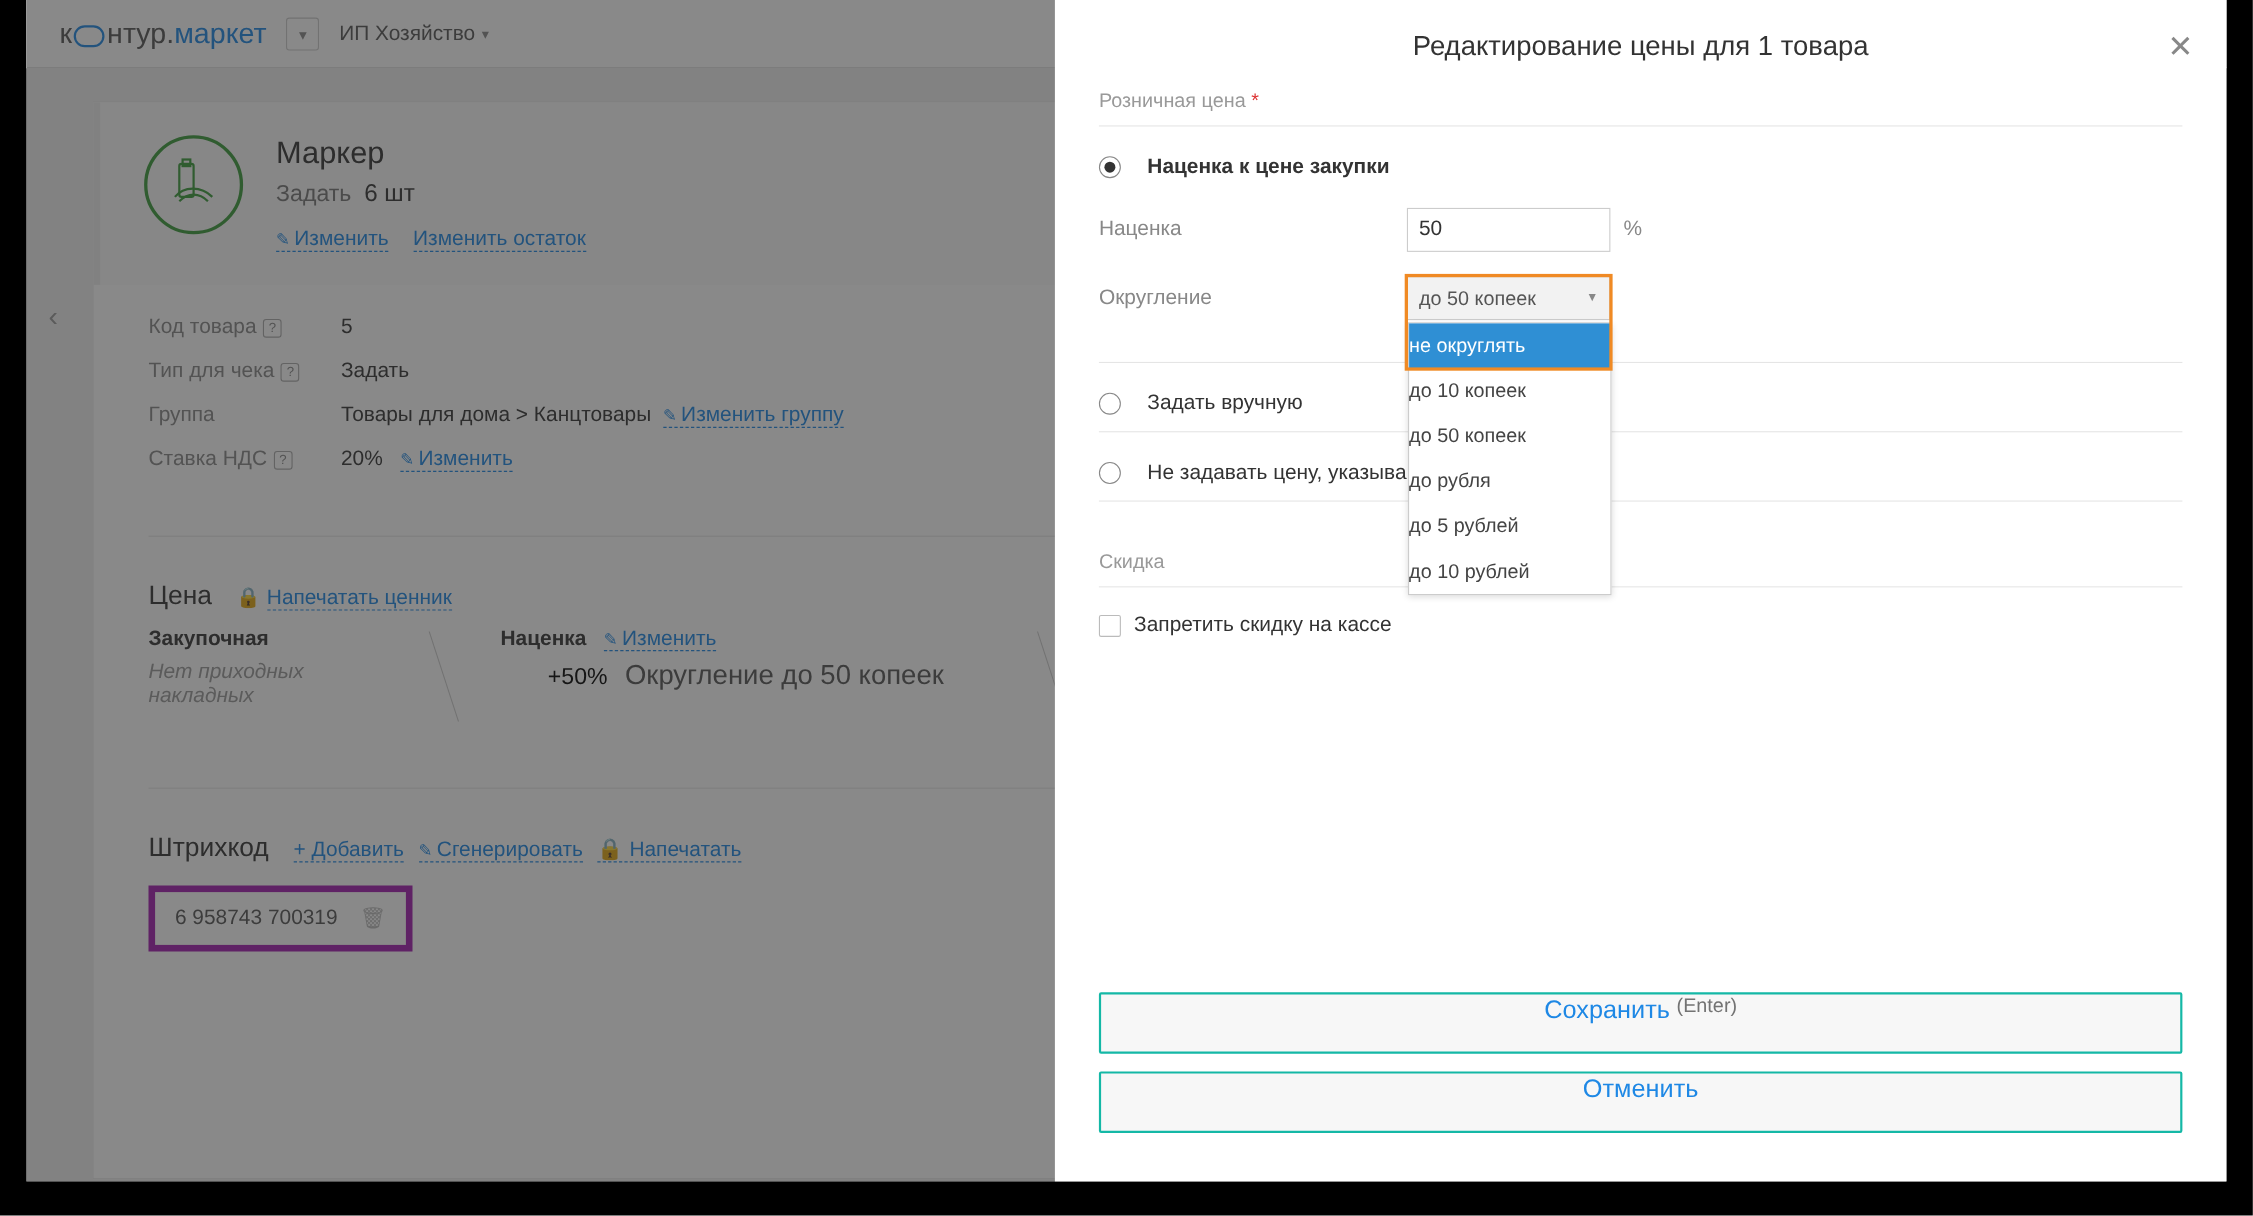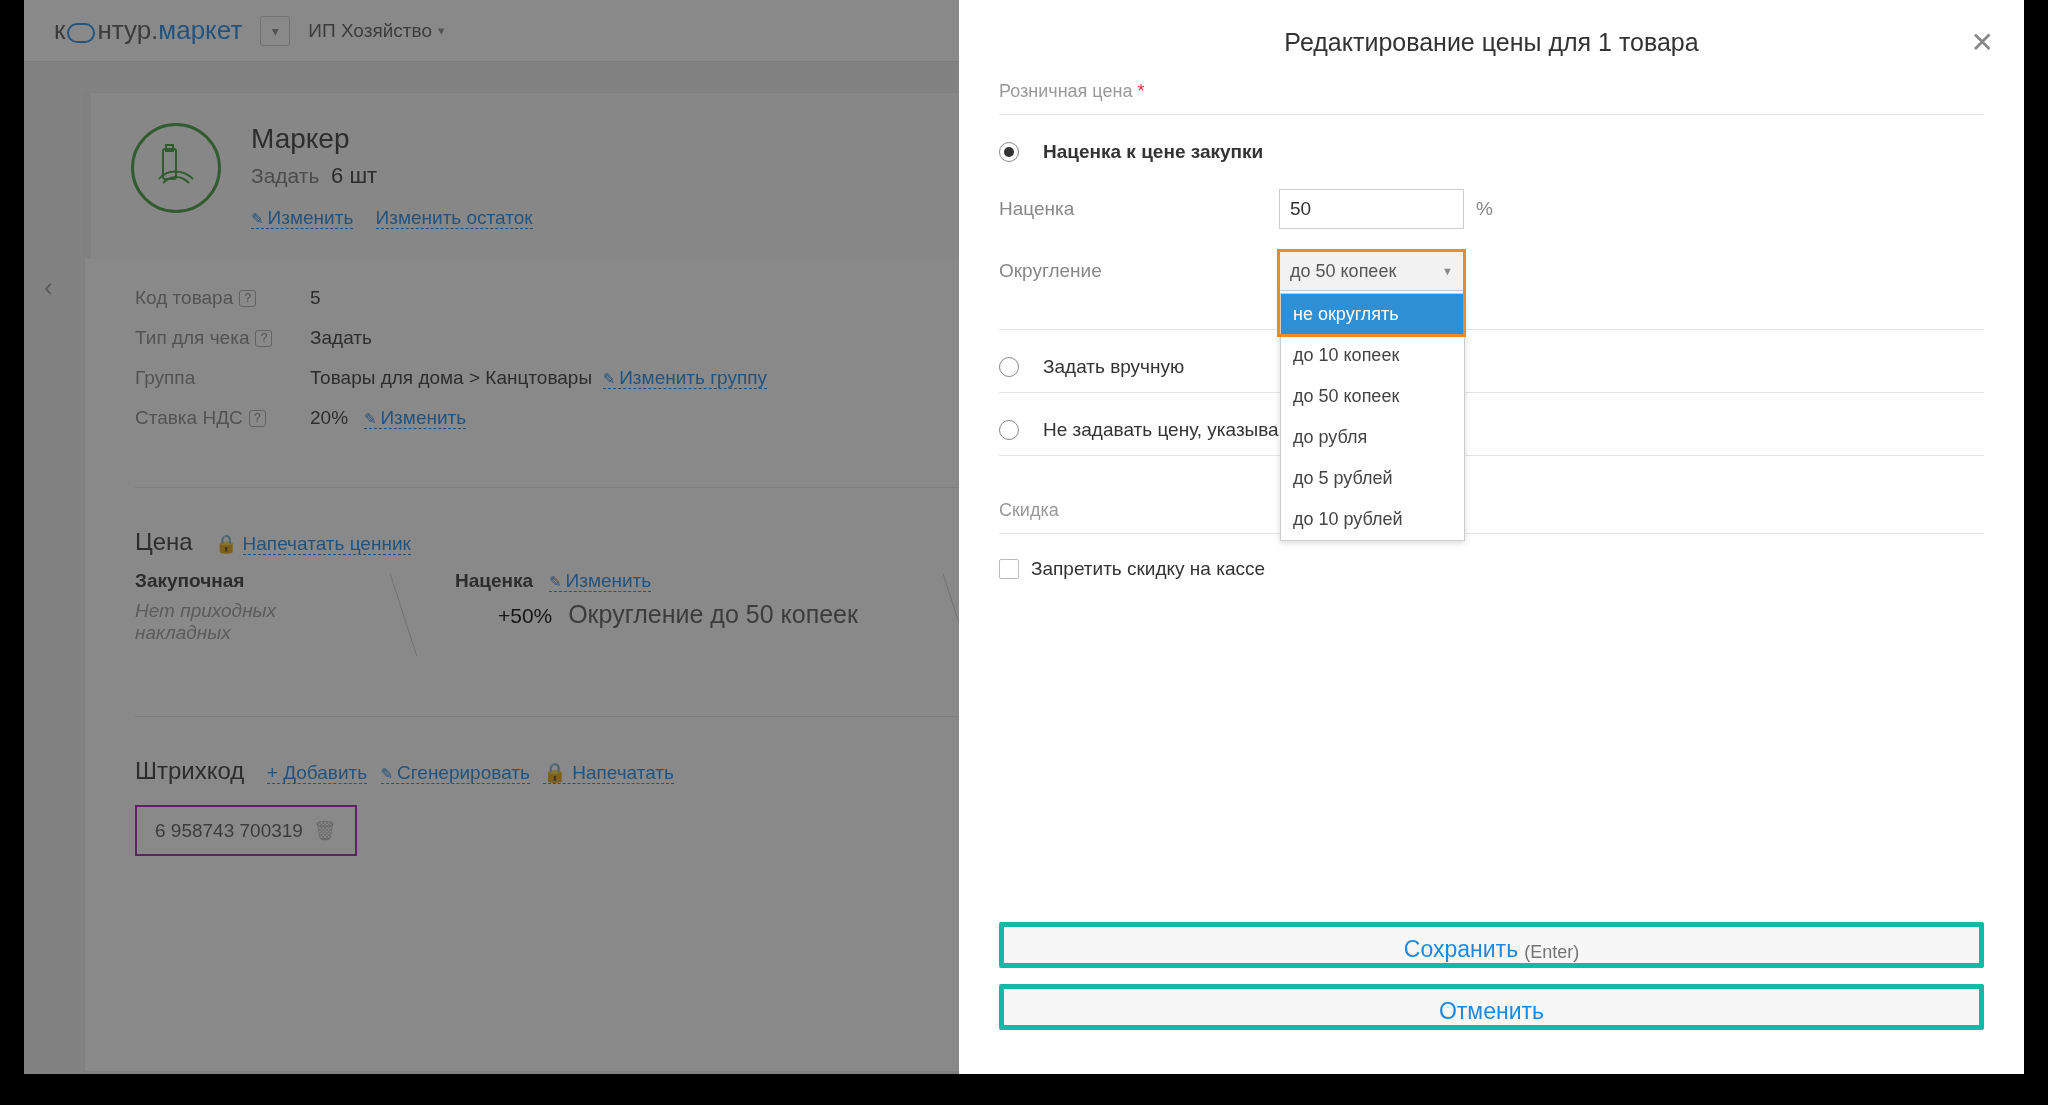--- a/index.html
+++ b/index.html
@@ -166,39 +166,39 @@
   .dropdown {
     position: absolute;
     left: 0; top: 41px;
     width: 185px;
     background: #fff;
     border: 1px solid #ccc;
     z-index: 30;
     box-shadow: 0 2px 6px rgba(0,0,0,0.15);
   }
   .dropdown .opt {
-    padding: 10px 12px; font-size: 18px; color: #444;
+    padding: 10px 0; font-size: 18px; color: #444;
   }
   .dropdown .opt.active { background: #2f8fd4; color: #fff; }
   .dd-highlight {
     position: absolute;
     border: 3px solid #f08a24;
     pointer-events: none;
     z-index: 35;
   }
   .check-row { display:flex; align-items:center; gap:12px; font-size:19px; color:#333; padding: 6px 0;}
   .checkbox { width:20px; height:20px; border:1px solid #bbb; border-radius:2px; background:#fff;}
   .sp-footer {
     padding: 20px 40px 28px;
   }
   .btn {
-    display: flex; align-items: flex-end; justify-content: center;
-    height: 46px; border-radius: 2px;
+    display: flex; align-items: flex-start; justify-content: center;
+    height: 56px; border-radius: 2px;
     font-size: 23px; cursor: pointer;
-    border: 5px solid #14b8a6;
+    border: 2px solid #14b8a6;
     background: #f7f7f7;
     color: #1e88e5;
     margin-bottom: 16px;
   }
   .btn .hint { color: #737373; font-size: 18px; margin-left: 6px;}
 </style>
 </head>
 <body>
 
 <div class="frame">
@@ -310,21 +310,21 @@
       </div>
 
       <div class="hsep"></div>
 
       <div class="section">
         <span class="h2">Штрихкод</span>
         <span class="link dashed">+ <span>Добавить</span></span>&nbsp;&nbsp;
         <span class="link dashed pencil">Сгенерировать</span>&nbsp;&nbsp;
         <span class="link dashed">🔒 <span>Напечатать</span></span>
         <div style="margin-top:20px;">
-          <div style="display:inline-flex;align-items:center;gap:10px;border:2px solid #a21caf;padding:12px 18px;font-size:19px;color:#555;">
+          <div style="display:inline-flex;align-items:center;gap:20px;border:6px solid #a21caf;padding:12px 18px;font-size:19px;color:#555;">
             <span>6 958743 700319</span>
             <span style="color:#bbb;">🗑</span>
           </div>
         </div>
       </div>
     </div>
   </div>
 </div>
 
 <div class="overlay"></div>

